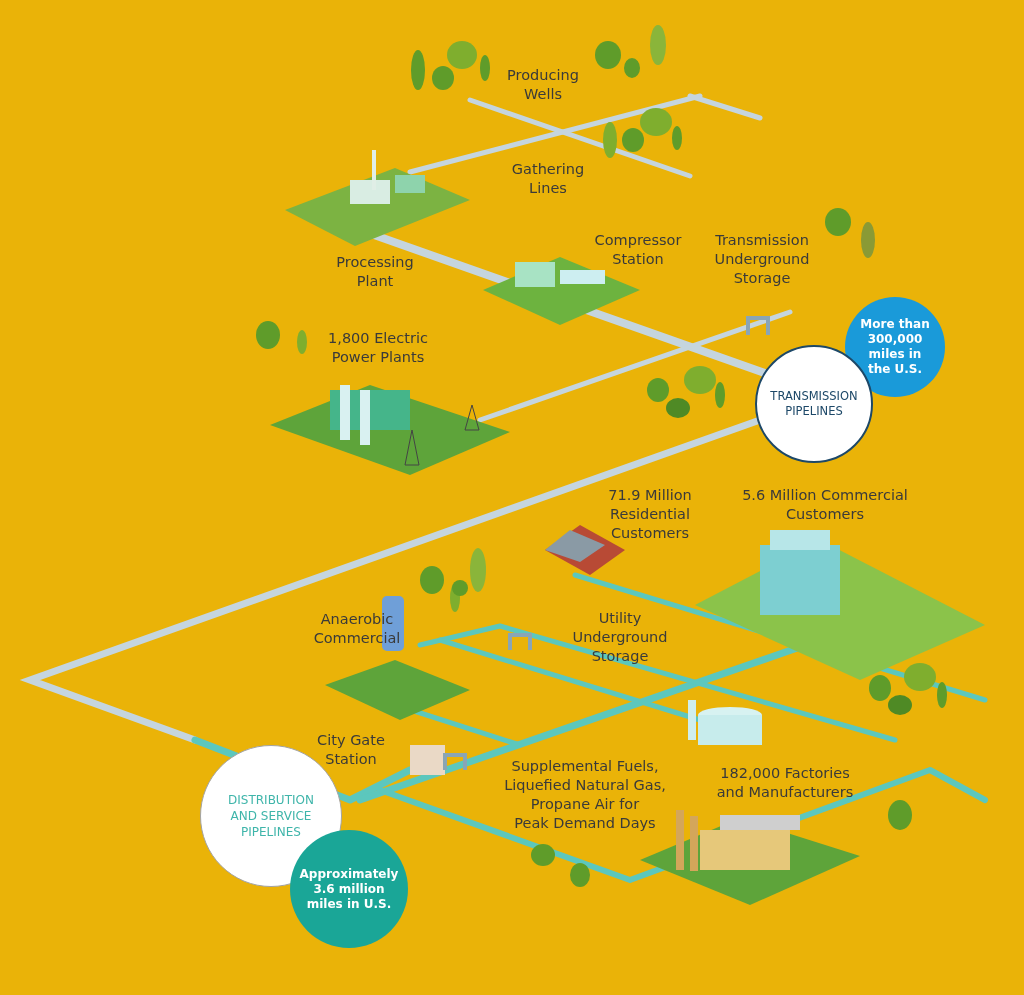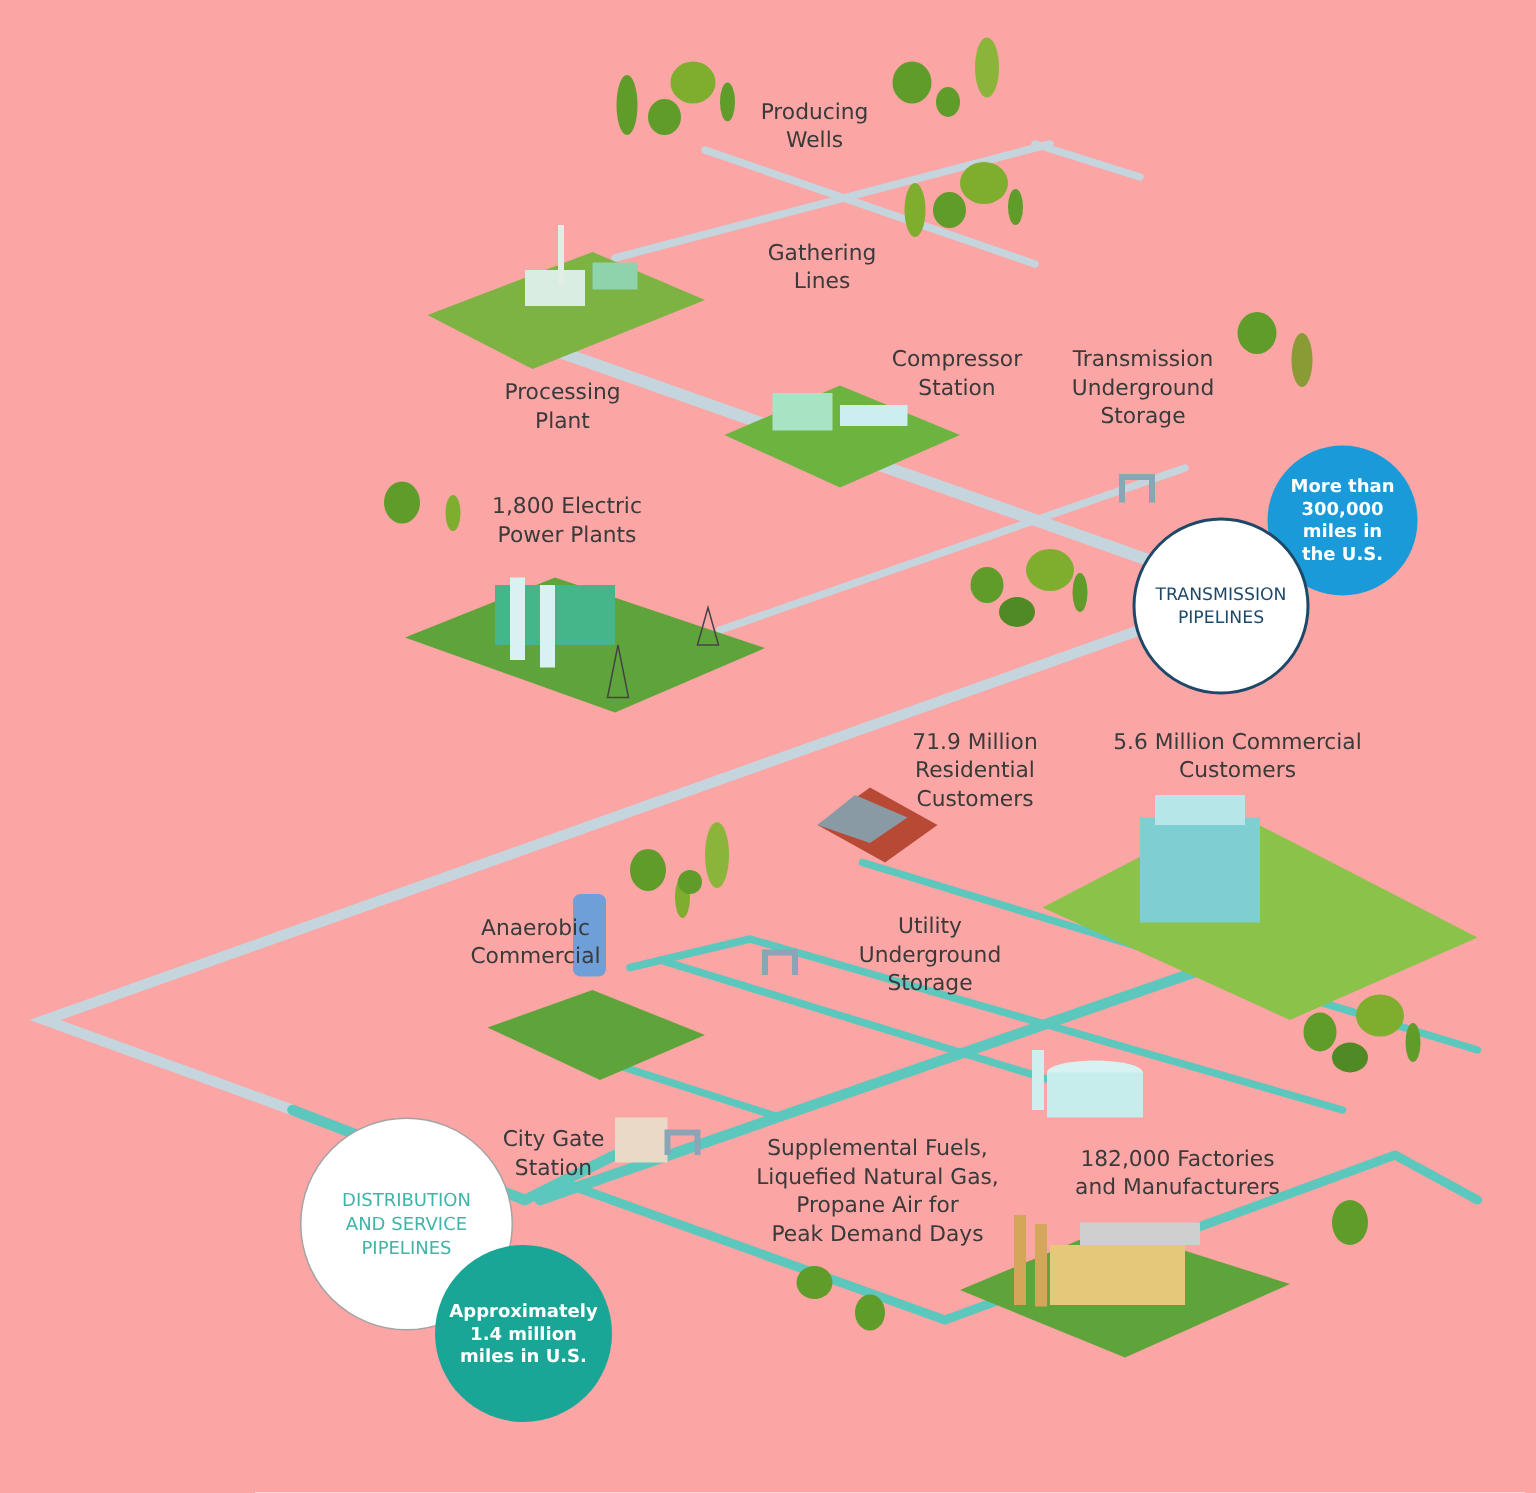--- a/index.html
+++ b/index.html
@@ -1,16 +1,16 @@
 <!DOCTYPE html>
 <html><head>
 <meta charset="utf-8">
 <style>
   html, body { margin:0; padding:0; background:#ffffff; }
-  #canvas { position:relative; width:1024px; height:995px; overflow:hidden; background:#fca5a5; font-family:"DejaVu Sans", sans-serif; }
+  #canvas { position:relative; width:1024px; height:995px; overflow:hidden; background:#eab308; font-family:"DejaVu Sans", sans-serif; }
   svg#pipes { position:absolute; left:0; top:0; }
   .label { position:absolute; text-align:center; color:#3a3a3a; font-size:14.5px; line-height:19px; white-space:pre-line; font-family:"DejaVu Sans", sans-serif; }
   .circle { position:absolute; border-radius:50%; display:flex; align-items:center; justify-content:center; text-align:center; white-space:pre-line; box-sizing:border-box; }
   .ring-trans { border:2.5px solid #1d4868; background:#fff; color:#1d4868; font-size:11.5px; line-height:15px; }
   .ring-dist { border:1px solid #a3a3a3; background:#fff; color:#3fb5aa; font-size:12px; line-height:16px; }
   .fact { color:#fff; font-weight:bold; font-size:12px; line-height:15px; }
 </style>
 </head>
 <body>
 
@@ -145,35 +145,35 @@
   <div class="label" style="left:595px; top:486px; width:110px;">71.9 Million
 Residential
 Customers</div>
   <div class="label" style="left:730px; top:486px; width:190px;">5.6 Million Commercial
 Customers</div>
   <div class="label" style="left:312px; top:610px; width:90px;">Anaerobic
 Commercial</div>
   <div class="label" style="left:565px; top:609px; width:110px;">Utility
 Underground
 Storage</div>
-  <div class="label" style="left:324px; top:731px; width:90px;margin-top:20px;">City Gate
+  <div class="label" style="left:306px; top:731px; width:90px;">City Gate
 Station</div>
   <div class="label" style="left:490px; top:757px; width:190px;">Supplemental Fuels,
 Liquefied Natural Gas,
 Propane Air for
 Peak Demand Days</div>
   <div class="label" style="left:705px; top:764px; width:160px;">182,000 Factories
 and Manufacturers</div>
 
   <div class="circle fact" style="left:845px; top:297px; width:100px; height:100px; background:#1a9ad9;">More than
 300,000
 miles in
 the U.S.</div>
   <div class="circle ring-trans" style="left:755px; top:345px; width:118px; height:118px;">TRANSMISSION
 PIPELINES</div>
   <div class="circle ring-dist" style="left:200px; top:745px; width:142px; height:142px;">DISTRIBUTION
 AND SERVICE
 PIPELINES</div>
   <div class="circle fact" style="left:290px; top:830px; width:118px; height:118px; background:#1aa697;">Approximately
-1.4 million
+3.6 million
 miles in U.S.</div>
 
 </div>
 
 </body></html>

